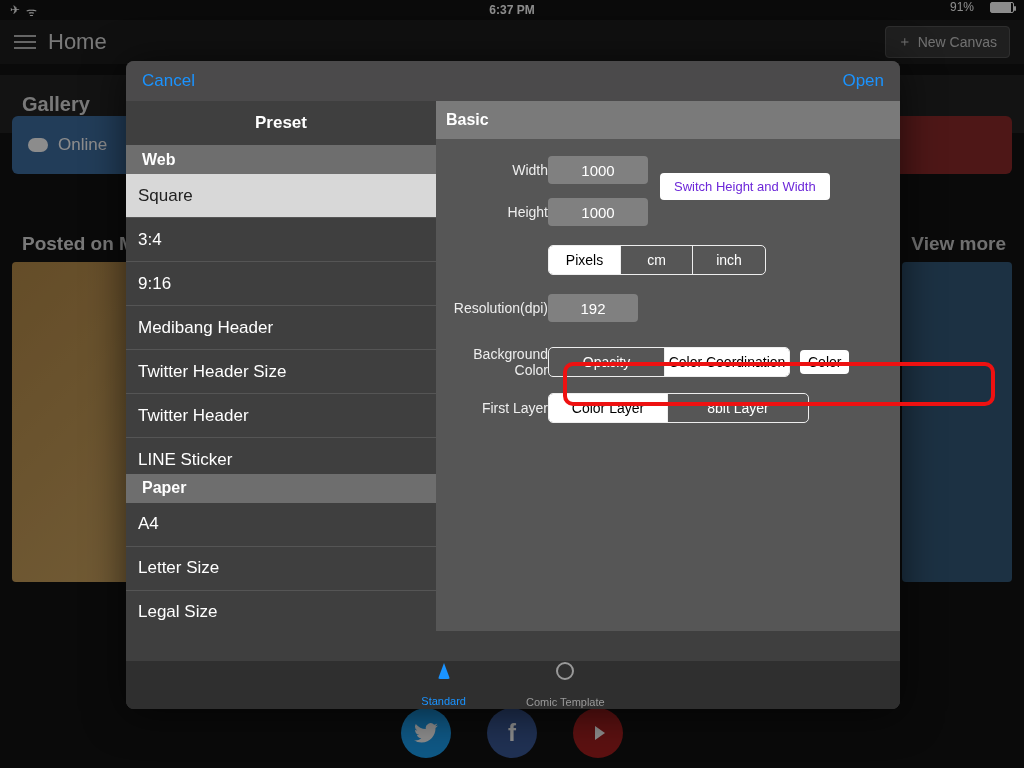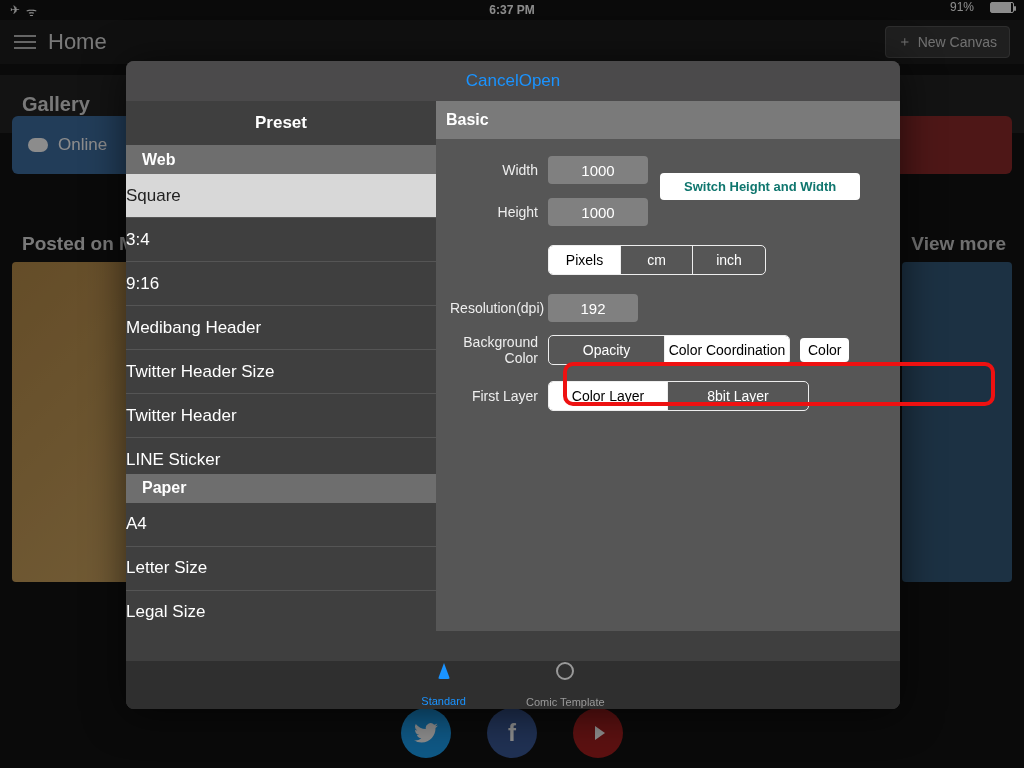--- a/index.html
+++ b/index.html
@@ -39,37 +39,37 @@
 .share-btn { width:50px; height:50px; border-radius:50%; display:flex; align-items:center; justify-content:center; color:#fff; font-weight:700; font-size:24px;}
 .twitter { background:#1da1f2; }
 .facebook { background:#3b5998; }
 .youtube { background:#a82020; }
 
 
 .dim { position:absolute; left:0; top:0; width:1024px; height:768px; background:rgba(0,0,0,0.45); }
 
 
 .popover { position:absolute; left:126px; top:61px; width:774px; height:648px; background:#3f3f3f; border-radius:8px; overflow:hidden; box-shadow:0 4px 40px rgba(0,0,0,0.6); }
-.pop-header { height:40px; background:#4b4a4b; display:flex; align-items:center; justify-content:center; padding:0 16px;}
+.pop-header { height:40px; background:#4b4a4b; display:flex; align-items:center; justify-content:space-between; padding:0 16px;}
 .pop-link { color:#1a93ff; font-size:17px; }
 .pop-body { display:flex; height:530px; }
 .left-col { width:310px; background:#3f3f3f; display:flex; flex-direction:column; }
 .preset-title { height:44px; text-align:center; line-height:44px; font-size:17px; color:#fff; font-weight:600; }
 .group-head { height:30px; background:#6e6e6e; color:#fff; font-size:16px; font-weight:600; padding-left:16px; display:flex; align-items:center; }
 .list { overflow:hidden; }
-.list-item { height:44px; display:flex; align-items:center; font-size:17px; color:#fff; border-bottom:1px solid #555; }
+.list-item { height:44px; padding-left:12px; display:flex; align-items:center; font-size:17px; color:#fff; border-bottom:1px solid #555; }
 .list-item.selected { background:#d8d8d8; color:#222; }
 
 .right-col { flex:1; background:#565656; }
 .basic-head { height:38px; background:#7a7a7a; color:#fff; font-size:16px; font-weight:600; padding-left:10px; display:flex; align-items:center; }
 .form { padding:10px 14px 14px 14px; font-size:14px; color:#fff; }
 .form-row { display:flex; align-items:center; height:42px; }
-.form-label { width:98px; text-align:right; padding-right:10px; font-size:14px; color:#eee; }
+.form-label { width:98px; text-align:right; font-size:14px; color:#eee; }
 .num-input { width:100px; height:28px; background:#808080; color:#fff; text-align:center; border-radius:4px; display:flex; align-items:center; justify-content:center; font-size:15px;}
-.swap-btn { margin-left:12px; background:#fff; color:#0f766e; font-size:13px; border-radius:4px; padding:6px 24px;font-weight:bold; }
+.swap-btn { margin-left:12px; background:#fff; color:#6d28d9; font-size:13px; border-radius:4px; padding:6px 14px; }
 
 .seg { display:flex; border:1px solid #eee; border-radius:5px; overflow:hidden; height:30px; }
 .seg div { padding:0 18px; display:flex; align-items:center; justify-content:center; font-size:14px; color:#fff; border-right:1px solid #eee; }
 .seg div:last-child { border-right:none; }
 .seg .on { background:#fff; color:#000; }
 
 .color-btn { margin-left:10px; background:#fff; color:#000; font-size:14px; border-radius:4px; padding:4px 8px; }
 
 .highlight-box { position:absolute; border:4px solid #e11; border-radius:10px; pointer-events:none; }
 
@@ -190,21 +190,21 @@
               <div style="width: 72px; padding: 0px;">cm</div>
               <div style="width: 72px; padding: 0px;">inch</div>
             </div>
         </div>
 
         <div class="form-row" style="margin-top:6px;">
           <div class="form-label">Resolution(dpi)</div>
           <div class="num-input" style="width:90px;">192</div>
         </div>
 
-        <div class="form-row" id="bgcolor-row" style="position:relative; margin-top:0;">
+        <div class="form-row" id="bgcolor-row" style="position:relative; margin-top:12px;">
           <div class="form-label">Background Color</div>
           <div class="seg" id="bg-seg">
               <div style="width: 116px; padding: 0px;">Opacity</div>
               <div class="on" style="width: 124px; padding: 0px;">Color Coordination</div>
             </div>
           <div class="color-btn">Color</div>
         </div>
 
         <div class="form-row" style="margin-top:4px;">
           <div class="form-label">First Layer</div>

